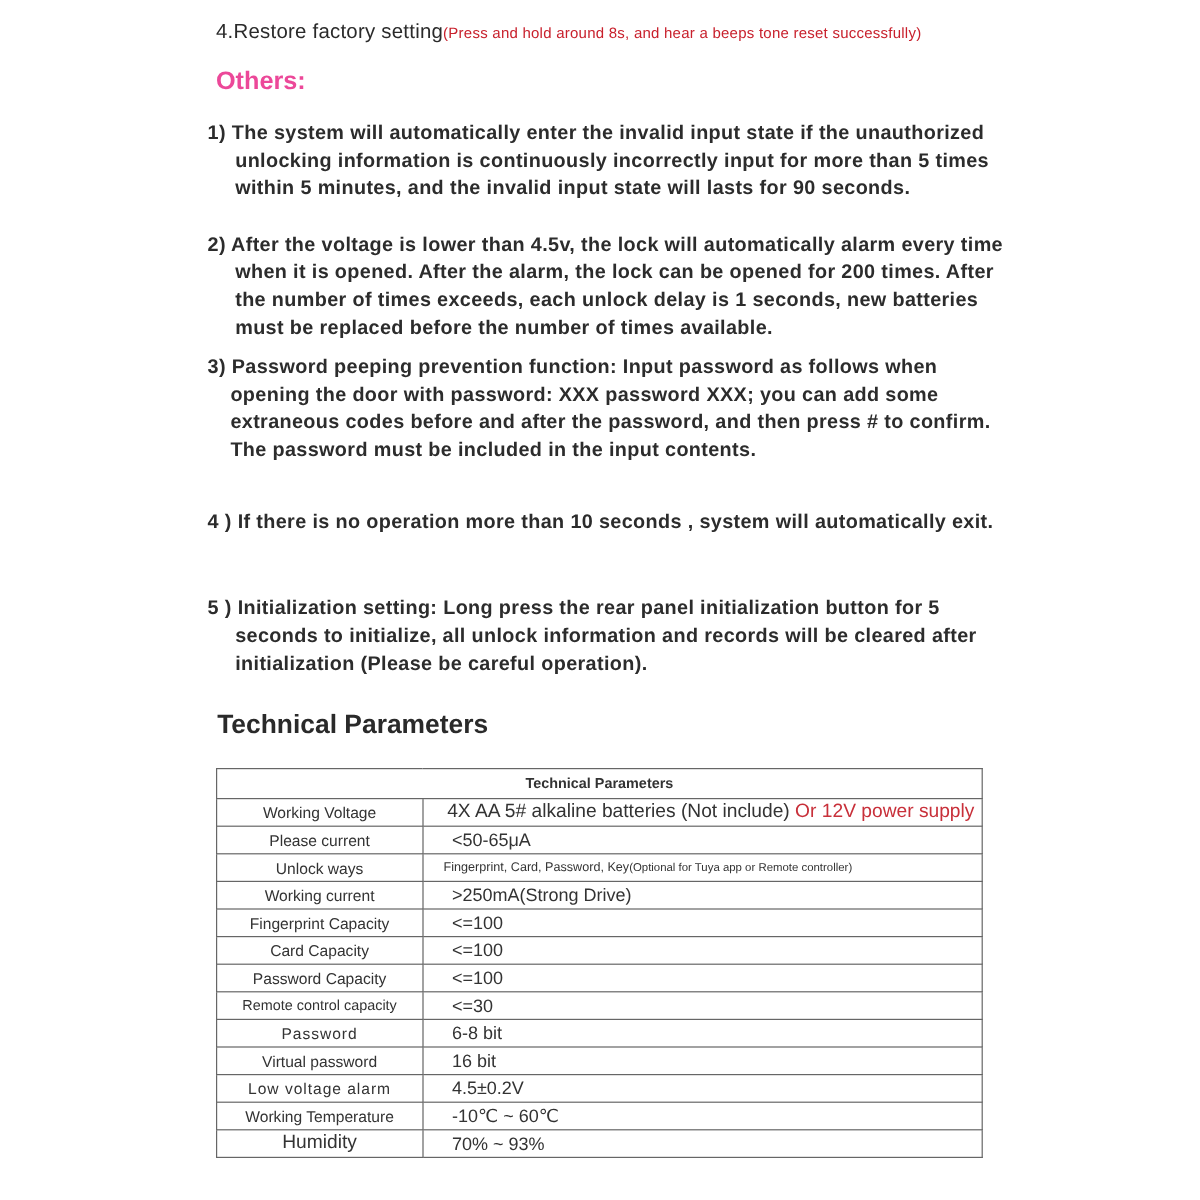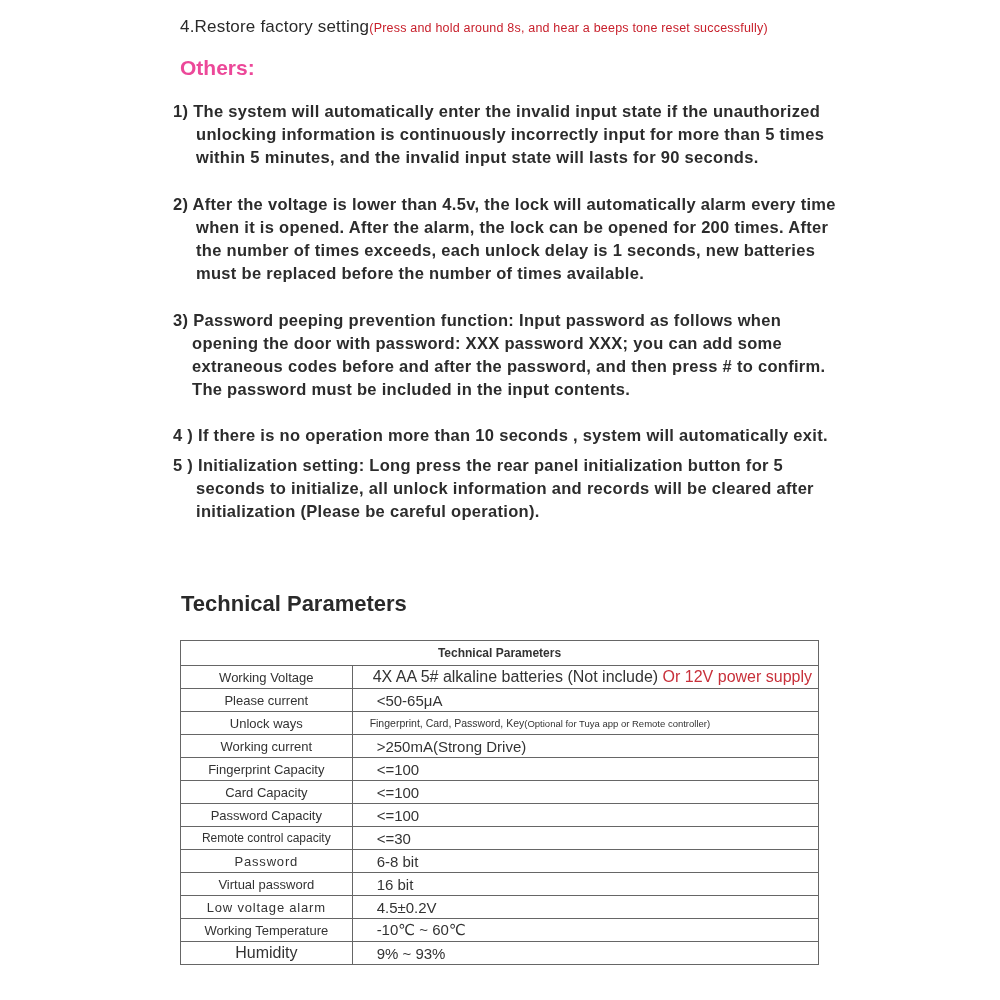--- a/index.html
+++ b/index.html
@@ -38,32 +38,32 @@
   <div class="line indent">within 5 minutes, and the invalid input state will lasts for 90 seconds.</div>
 </div>
 
 <div class="item" style="top:193px">
   <div class="line">2) After the voltage is lower than 4.5v, the lock will automatically alarm every time</div>
   <div class="line indent">when it is opened. After the alarm, the lock can be opened for 200 times. After</div>
   <div class="line indent">the number of times exceeds, each unlock delay is 1 seconds, new batteries</div>
   <div class="line indent">must be replaced before the number of times available.</div>
 </div>
 
-<div class="item" style="top:309px">
+<div class="item" style="top:295px">
   <div class="line">3) Password peeping prevention function: Input password as follows when</div>
   <div class="line indent2">opening the door with password: XXX password XXX; you can add some</div>
   <div class="line indent2">extraneous codes before and after the password, and then press # to confirm.</div>
   <div class="line indent2">The password must be included in the input contents.</div>
 </div>
 
 <div class="item" style="top:424px">
   <div class="line">4 ) If there is no operation more than 10 seconds , system will automatically exit.</div>
 </div>
 
-<div class="item" style="top:454px">
+<div class="item" style="top:496px">
   <div class="line">5 ) Initialization setting: Long press the rear panel initialization button for 5</div>
   <div class="line indent">seconds to initialize, all unlock information and records will be cleared after</div>
   <div class="line indent">initialization (Please be careful operation).</div>
 </div>
 
 <div class="h-tech">Technical Parameters</div>
 
 <table class="params">
   <tbody>
       <tr>
@@ -112,16 +112,16 @@
   <tr>
     <td class="k" style="letter-spacing:0.8px">Low voltage alarm</td>
     <td class="v">4.5±0.2V</td>
   </tr>
   <tr>
     <td class="k">Working Temperature</td>
     <td class="v">-10℃ ~ 60℃</td>
   </tr>
   <tr>
     <td class="k" style="font-size:16px">Humidity</td>
-    <td class="v">9% ~ 93%</td>
+    <td class="v">70% ~ 93%</td>
   </tr>
 </tbody>
   </table>
 
 </body></html>

